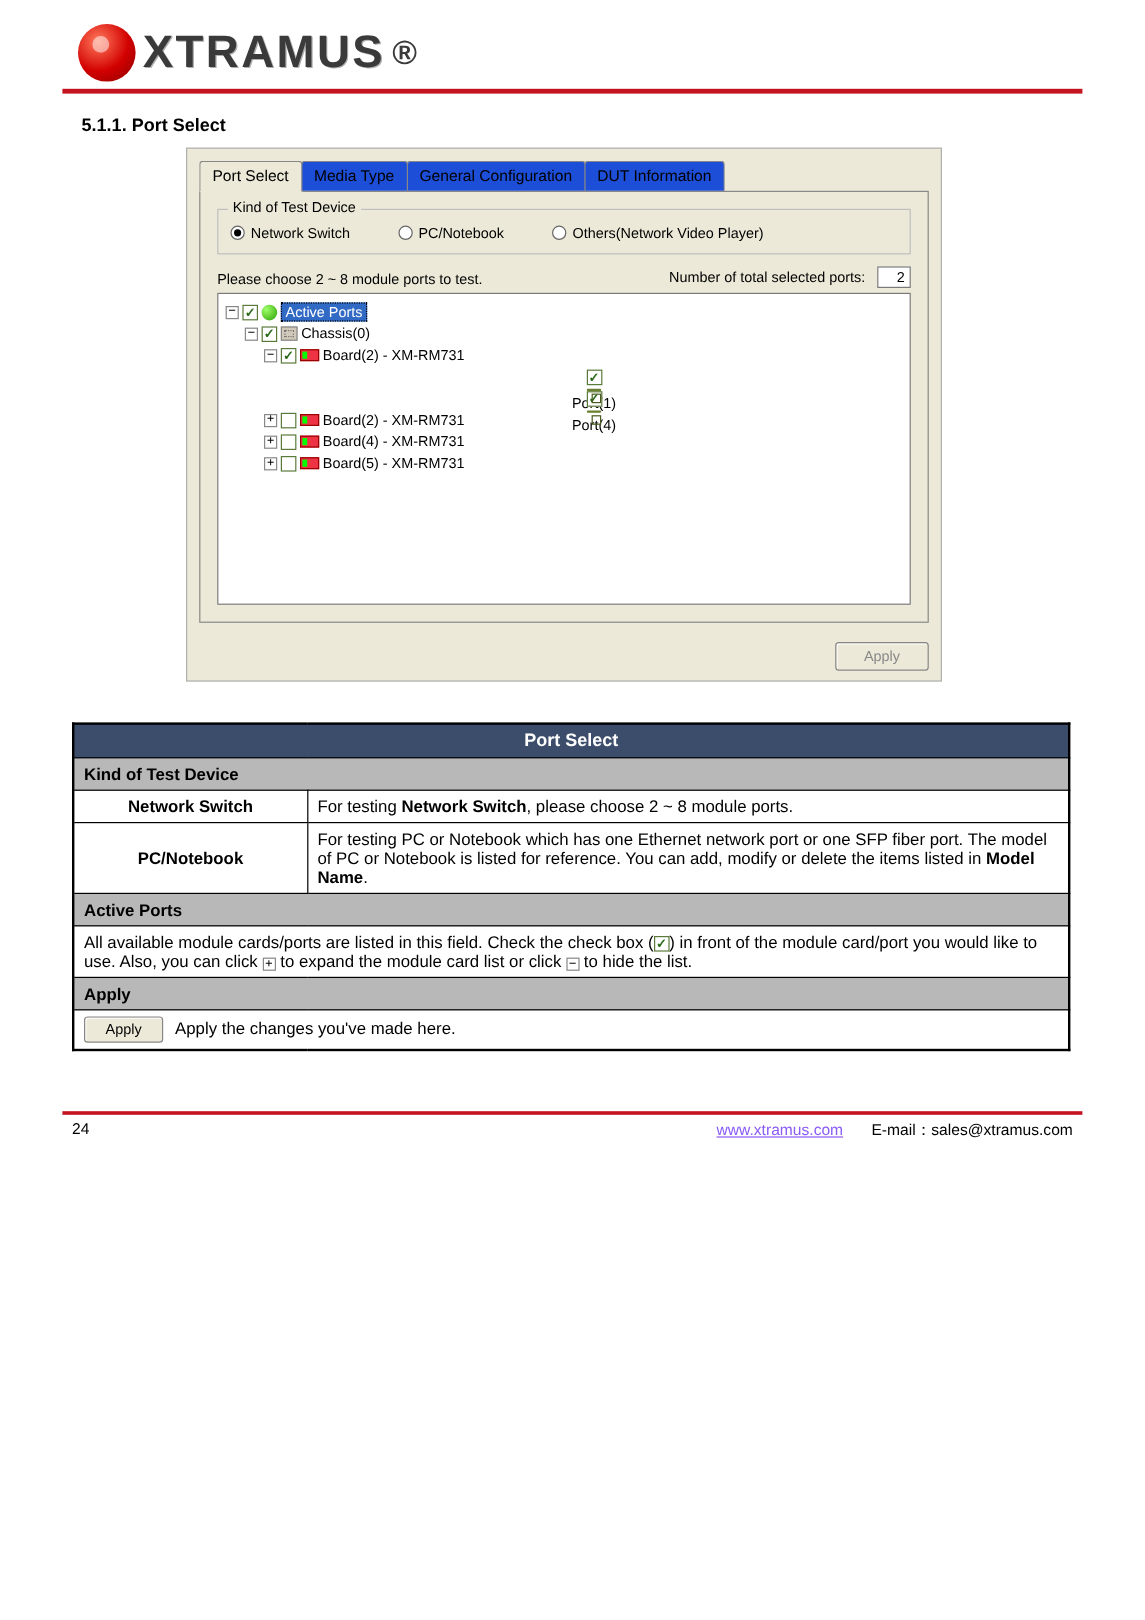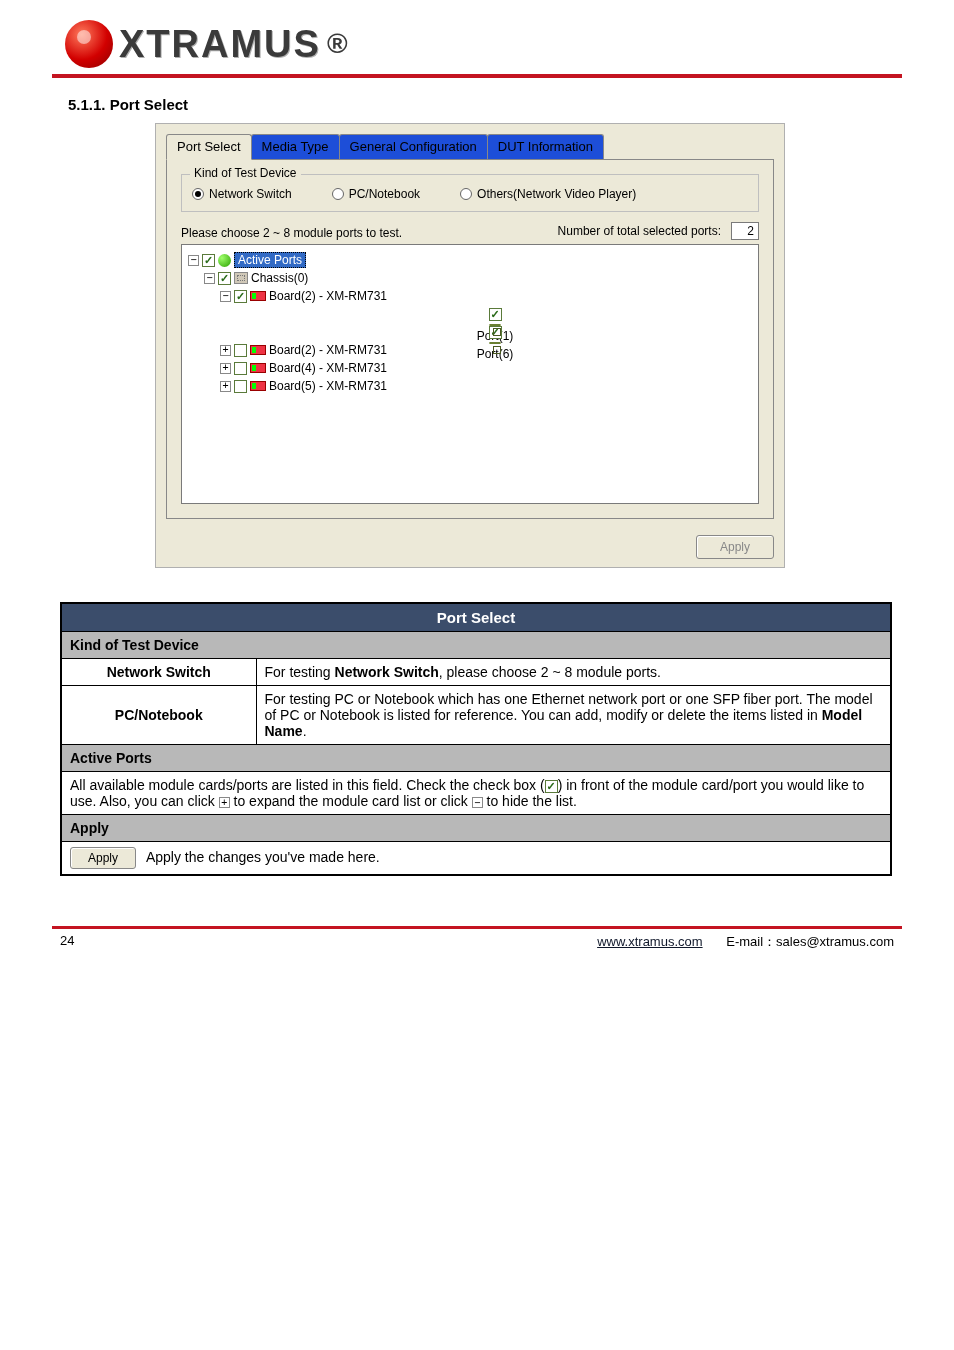--- a/index.html
+++ b/index.html
@@ -68,21 +68,21 @@
   .col-left { width:195px; font-weight:bold; text-align:center; }
   .cell-with-icon { display:inline-flex; align-items:center; gap:4px; vertical-align:middle; }
   .mini-btn { width:66px; height:22px; border:1px solid #888; background:#ece9d8; font-size:12px; display:inline-flex; align-items:center; justify-content:center; border-radius:3px; box-shadow: inset 1px 1px 0 #fff; }
   .tiny-exp { width:11px; height:11px; border:1px solid #888; display:inline-flex; align-items:center; justify-content:center; font-size:10px; font-family:monospace; }
   .tiny-cb { width:13px; height:13px; border:1px solid #5a7a3a; background:#fff; display:inline-flex; align-items:center; justify-content:center; font-size:11px; color:#2a6b1a; font-weight:bold; }
   .tiny-cb.checked::after{content:"✓";}
   
   
   .footer-rule { margin: 50px 52px 0 52px; height: 3px; background:#c41421; }
   .footer-row { display:flex; justify-content:space-between; padding:4px 60px 20px 60px; font-size:13px; }
-  .footer-row a { color:#0f172a; text-decoration:underline;text-align:right; }
+  .footer-row a { color:#8b5cf6; text-decoration:underline;text-align:right; }
 </style>
 </head>
 <body>
 
 <div class="page">
 
   <div class="header">
     <div class="logo-row">
       <div class="logo-sphere"></div>
       <div class="logo-text">XTRAMUS</div>
@@ -150,21 +150,21 @@
           <div class="tn indent3">
             <span class="spacer-exp"></span>
             <span class="cb checked"></span>
             <span class="ic-port"></span>
             <span>Port(1)</span>
           </div>
           <div class="tn indent3">
             <span class="spacer-exp"></span>
             <span class="cb checked"></span>
             <span class="ic-port"></span>
-            <span>Port(6)</span>
+            <span>Port(4)</span>
           </div>
           <div class="tn indent2">
             <span class="expander">+</span>
             <span class="cb"></span>
             <span class="ic-board"></span>
             <span>Board(2) - XM-RM731</span>
           </div>
           <div class="tn indent2">
             <span class="expander">+</span>
             <span class="cb"></span>

